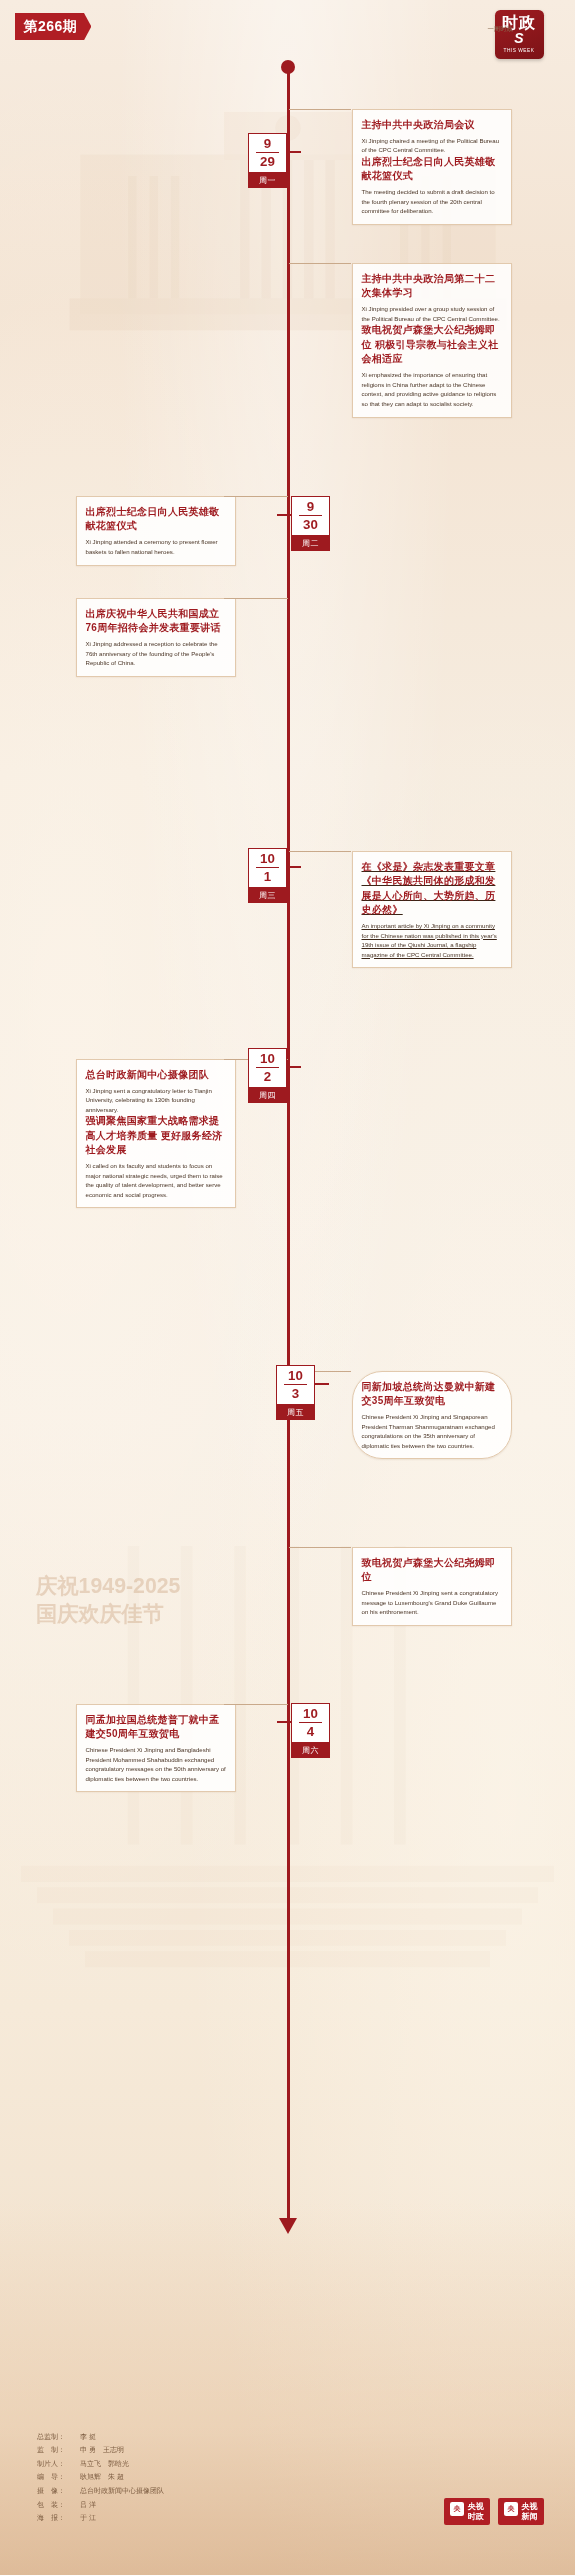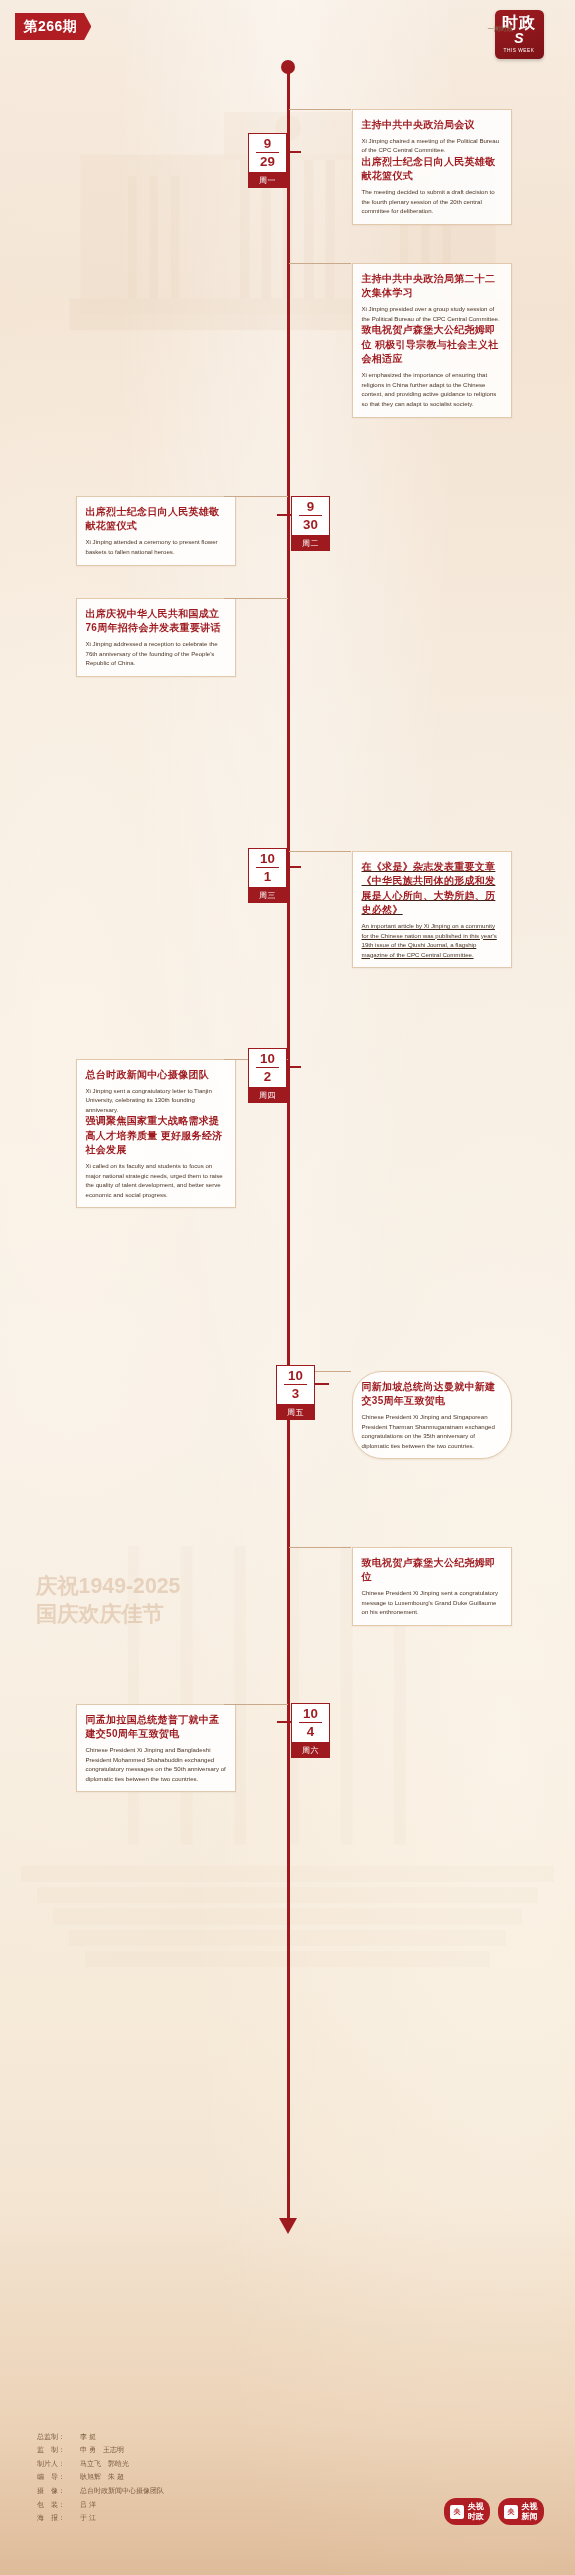--- a/index.html
+++ b/index.html
@@ -122,22 +122,22 @@
   
   .credits{
     position:absolute; left:37px; bottom:51px; width:224px;
     font-size:7px; color:#7a5a3f; line-height:1.95;
   }
   .credits .row span.k{ display:inline-block; width:43px; }
   .logos{
     position:absolute; right:32px; bottom:51px; display:flex; gap:7.5px; align-items:center;
   }
   .logo{
-    background:#b01e24; color:#fff; border-radius:12px;
-    padding:4.3px 6.4px; display:flex; align-items:center; gap:3.7px;
+    background:#b01e24; color:#fff; border-radius:2px;
+    padding:4.3px 6.4px; display:flex; align-items:flex-start; gap:3.7px;
   }
   .logo .mark{
     width:14px;height:14px;border-radius:2.1px;background:#fff;color:#b01e24;
     font-size:7px;font-weight:bold;display:flex;align-items:center;justify-content:center;
   }
   .logo .txt{ font-size:8px; font-weight:bold; line-height:1.15; }
   .logo .txt small{ display:block; font-size:8px; font-weight:bold;}
   .ghost-text{
     position:absolute; left:36px; top:1573px; width:229px;
     color:rgba(190,140,95,0.30); font-size:21.3px; font-weight:bold; line-height:1.3;

